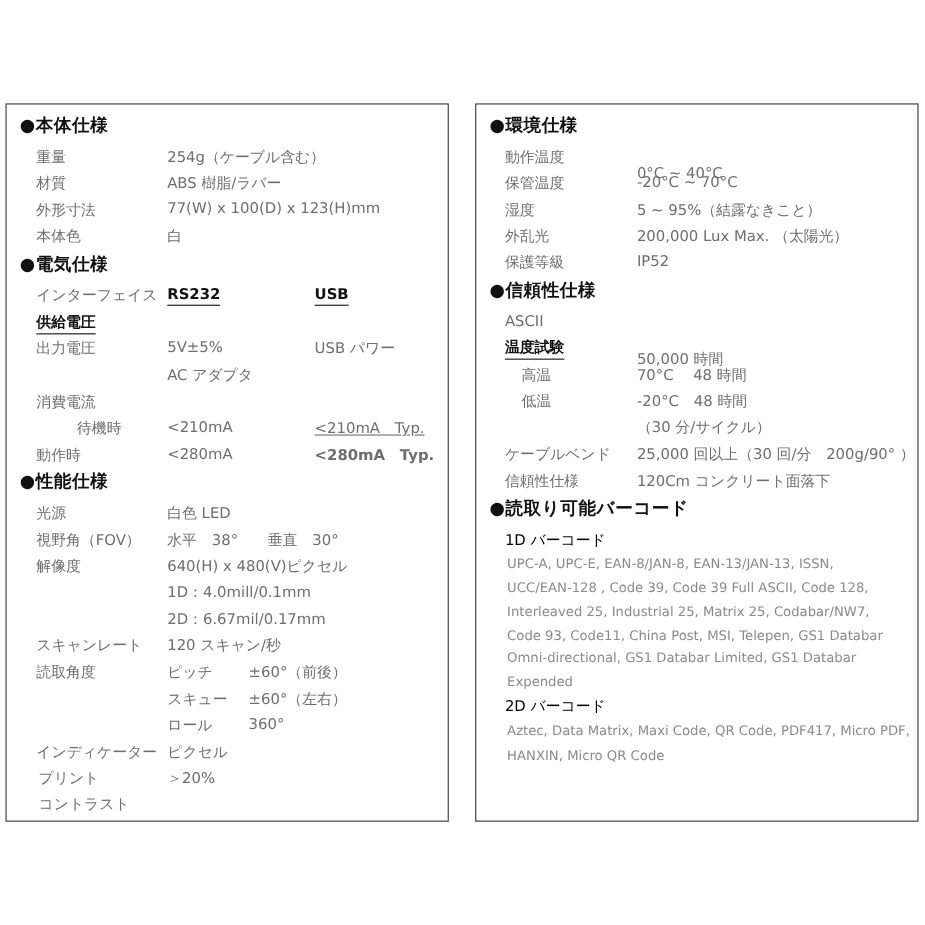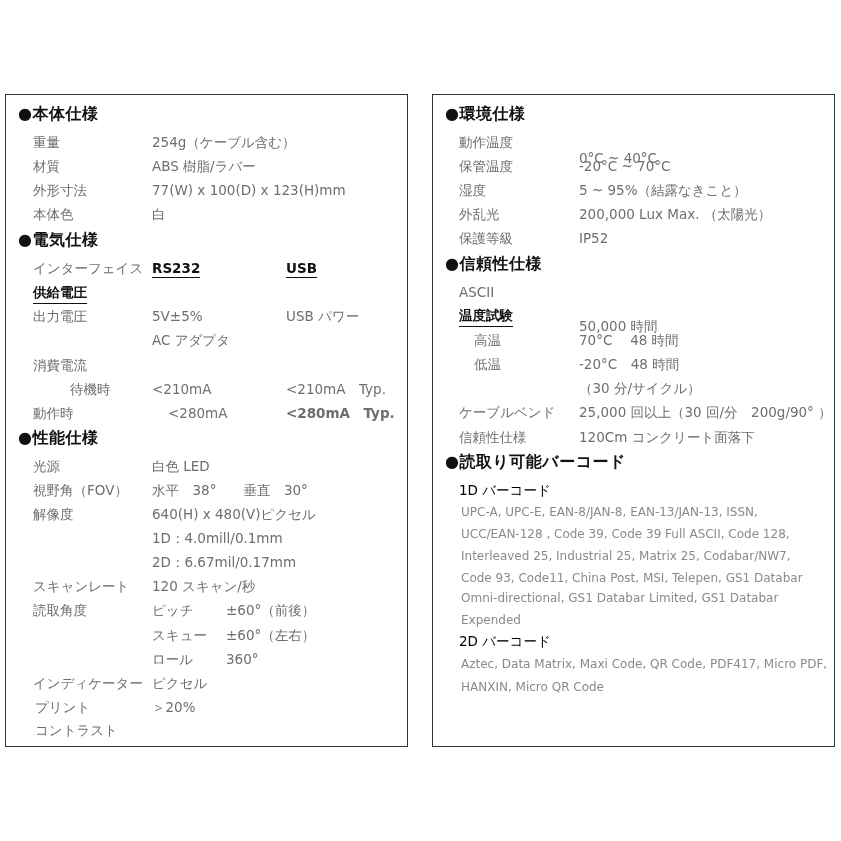--- a/index.html
+++ b/index.html
@@ -37,23 +37,23 @@
   <div class="abs ul" style="left:152px;top:260px;text-align:center;">RS232</div>
   <div class="abs ul" style="left:286px;top:260px;">USB</div>
   <div class="abs sub" style="left:33px;top:284px;">供給電圧</div>
   <div class="abs t" style="left:33px;top:308px;">出力電圧</div>
   <div class="abs t" style="left:152px;top:308px;">5V±5%</div>
   <div class="abs t" style="left:286px;top:308px;">USB パワー</div>
   <div class="abs t" style="left:152px;top:332px;">AC アダプタ</div>
   <div class="abs t" style="left:33px;top:357px;">消費電流</div>
   <div class="abs t" style="left:33px;top:381px;margin-left:37px;">待機時</div>
   <div class="abs t" style="left:152px;top:381px;">&lt;210mA</div>
-  <div class="abs t" style="left:286px;top:381px;">&lt;210mA　Typ.</div>
+  <div class="abs t" style="left:286px;top:381px;text-decoration:underline;">&lt;210mA　Typ.</div>
   <div class="abs t" style="left:33px;top:405px;">動作時</div>
-  <div class="abs t" style="left:168px;top:405px;text-align:center;">&lt;280mA</div>
+  <div class="abs t" style="left:152px;top:405px;text-align:center;">&lt;280mA</div>
   <div class="abs t" style="left:286px;top:405px;font-weight:bold;">&lt;280mA　Typ.</div>
 
   <div class="abs h" style="left:18px;top:428px;">●性能仕様</div>
   <div class="abs t" style="left:33px;top:458px;">光源</div>
   <div class="abs t" style="left:152px;top:458px;">白色 LED</div>
   <div class="abs t" style="left:33px;top:482px;">視野角（FOV）</div>
   <div class="abs t" style="left:152px;top:482px;">水平　38°　　垂直　30°</div>
   <div class="abs t" style="left:33px;top:506px;">解像度</div>
   <div class="abs t" style="left:152px;top:506px;">640(H) x 480(V)ピクセル</div>
   <div class="abs t" style="left:152px;top:530px;">1D：4.0mill/0.1mm</div>

